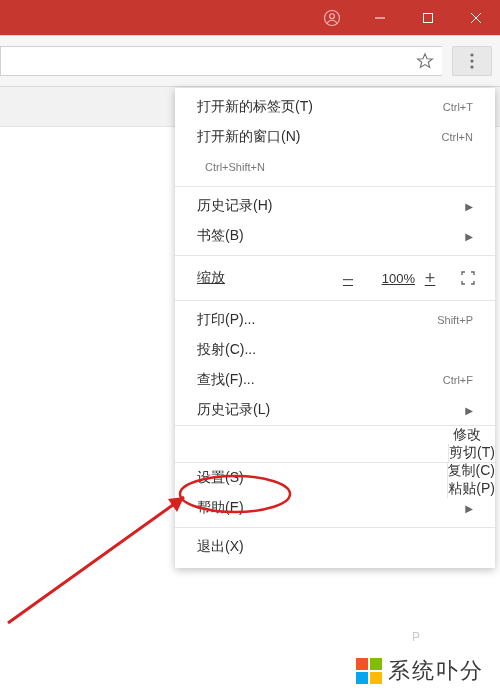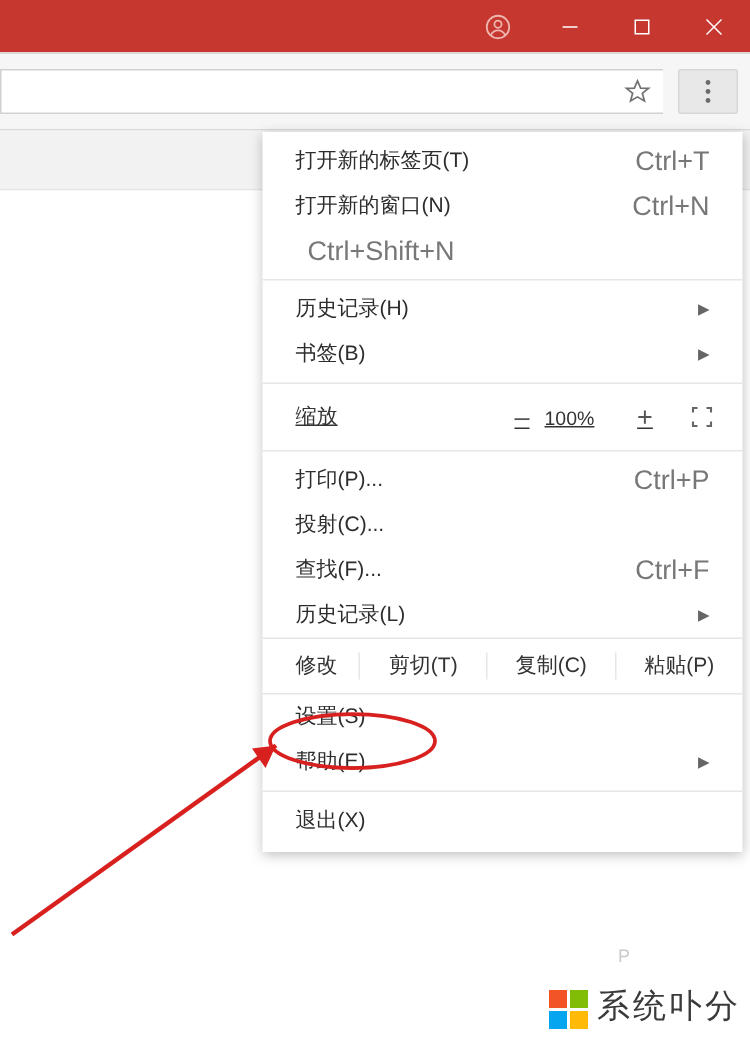--- a/index.html
+++ b/index.html
@@ -21,38 +21,38 @@
   
   .content-bg { position:absolute; left:0; top:87px; width:100%; height:40px; background:#f2f2f2; border-bottom:1px solid #e5e5e5; }
   .content-white { position:absolute; left:0; top:127px; width:500px; height:565px; background:#fff; }
 
   
   .menu { position:absolute; top:88px; right:5px; width:320px; background:#fff; box-shadow:0 2px 8px rgba(0,0,0,0.25); padding:4px 0 6px 0; }
   .sep { height:1px; background:#e6e6e6; margin:4px 0; }
 
   .item { display:flex; align-items:center; height:30px; padding:0 22px 0 22px; color:#2d2d2d; }
   .item .label { flex:1 1 auto; font-size:14px; }
-  .item .shortcut { color:#777; font-size:18px; margin-left:8px; white-space:nowrap; }
+  .item .shortcut { color:#777; font-size:11px; margin-left:8px; white-space:nowrap; }
   .item .chevron { width:10px; text-align:right; color:#666; font-size:10px; margin-left:8px; }
 
   .zoom-row { display:flex; align-items:center; height:36px; padding:0 10px 0 22px;text-decoration:underline; }
   .zoom-row .zlabel { flex:1 1 auto; font-size:14px; }
   .zoom-row .zbtn { width:30px; height:30px; display:flex; align-items:center; justify-content:center; color:#555; font-size:18px; }
-  .zoom-row .zval { width:52px; text-align:left; font-size:13px; color:#333; }
+  .zoom-row .zval { width:52px; text-align:right; font-size:13px; color:#333; }
   .zoom-row .fs { width:34px; height:30px; display:flex; align-items:center; justify-content:center; color:#555; margin-left:6px; }
 
-  .edit-row { display:flex; align-items:center; height:38px; border-top:1px solid #e6e6e6; border-bottom:1px solid #e6e6e6; }
+  .edit-row { display:flex; align-items:flex-end; height:38px; border-top:1px solid #e6e6e6; border-bottom:1px solid #e6e6e6;flex-direction:column; }
   .edit-row .elabel { display:flex; align-items:center; padding:0 14px 0 22px; font-size:14px; }
   .edit-row .ebtn { flex:1; display:flex; align-items:center; justify-content:center; font-size:14px; border-left:1px solid #e6e6e6; color:#333; }
 
   
   .annotation { position:absolute; left:0; top:0; width:500px; height:692px; pointer-events:none; }
 
   
-  .watermark { position:absolute; right:6px; bottom:6px; display:flex; align-items:flex-end; gap:6px; }
+  .watermark { position:absolute; right:16px; bottom:6px; display:flex; align-items:center; gap:6px; }
   .mslogo { width:26px; height:26px; display:grid; grid-template-columns:1fr 1fr; grid-template-rows:1fr 1fr; gap:2px; }
   .mslogo div:nth-child(1){background:#f35426;} .mslogo div:nth-child(2){background:#81bc06;}
   .mslogo div:nth-child(3){background:#05a6f0;} .mslogo div:nth-child(4){background:#ffba08;}
   .wm-p { position:absolute; right:80px; bottom:48px; color:#c9c9c9; font-size:12px; }
   .wm-text { color:#3a3a3a; font-size:22px; letter-spacing:2px; font-family:"SimHei","Microsoft YaHei",sans-serif; }
 </style>
 </head>
 <body>
 
 <div class="root">
@@ -142,21 +142,21 @@
             <path d="M2 11v3h3"></path>
             <path d="M14 11v3h-3"></path>
         </svg>
       </span>
     </div>
 
     <div class="sep"></div>
 
     <div class="item">
       <span class="label">打印(P)...</span>
-      <span class="shortcut">Ctrl+P</span>
+      <span class="shortcut">Shift+P</span>
     </div>
     <div class="item">
       <span class="label">投射(C)...</span>
     </div>
     <div class="item">
       <span class="label">查找(F)...</span>
       <span class="shortcut">Ctrl+F</span>
     </div>
     <div class="item">
       <span class="label">历史记录(L)</span>

